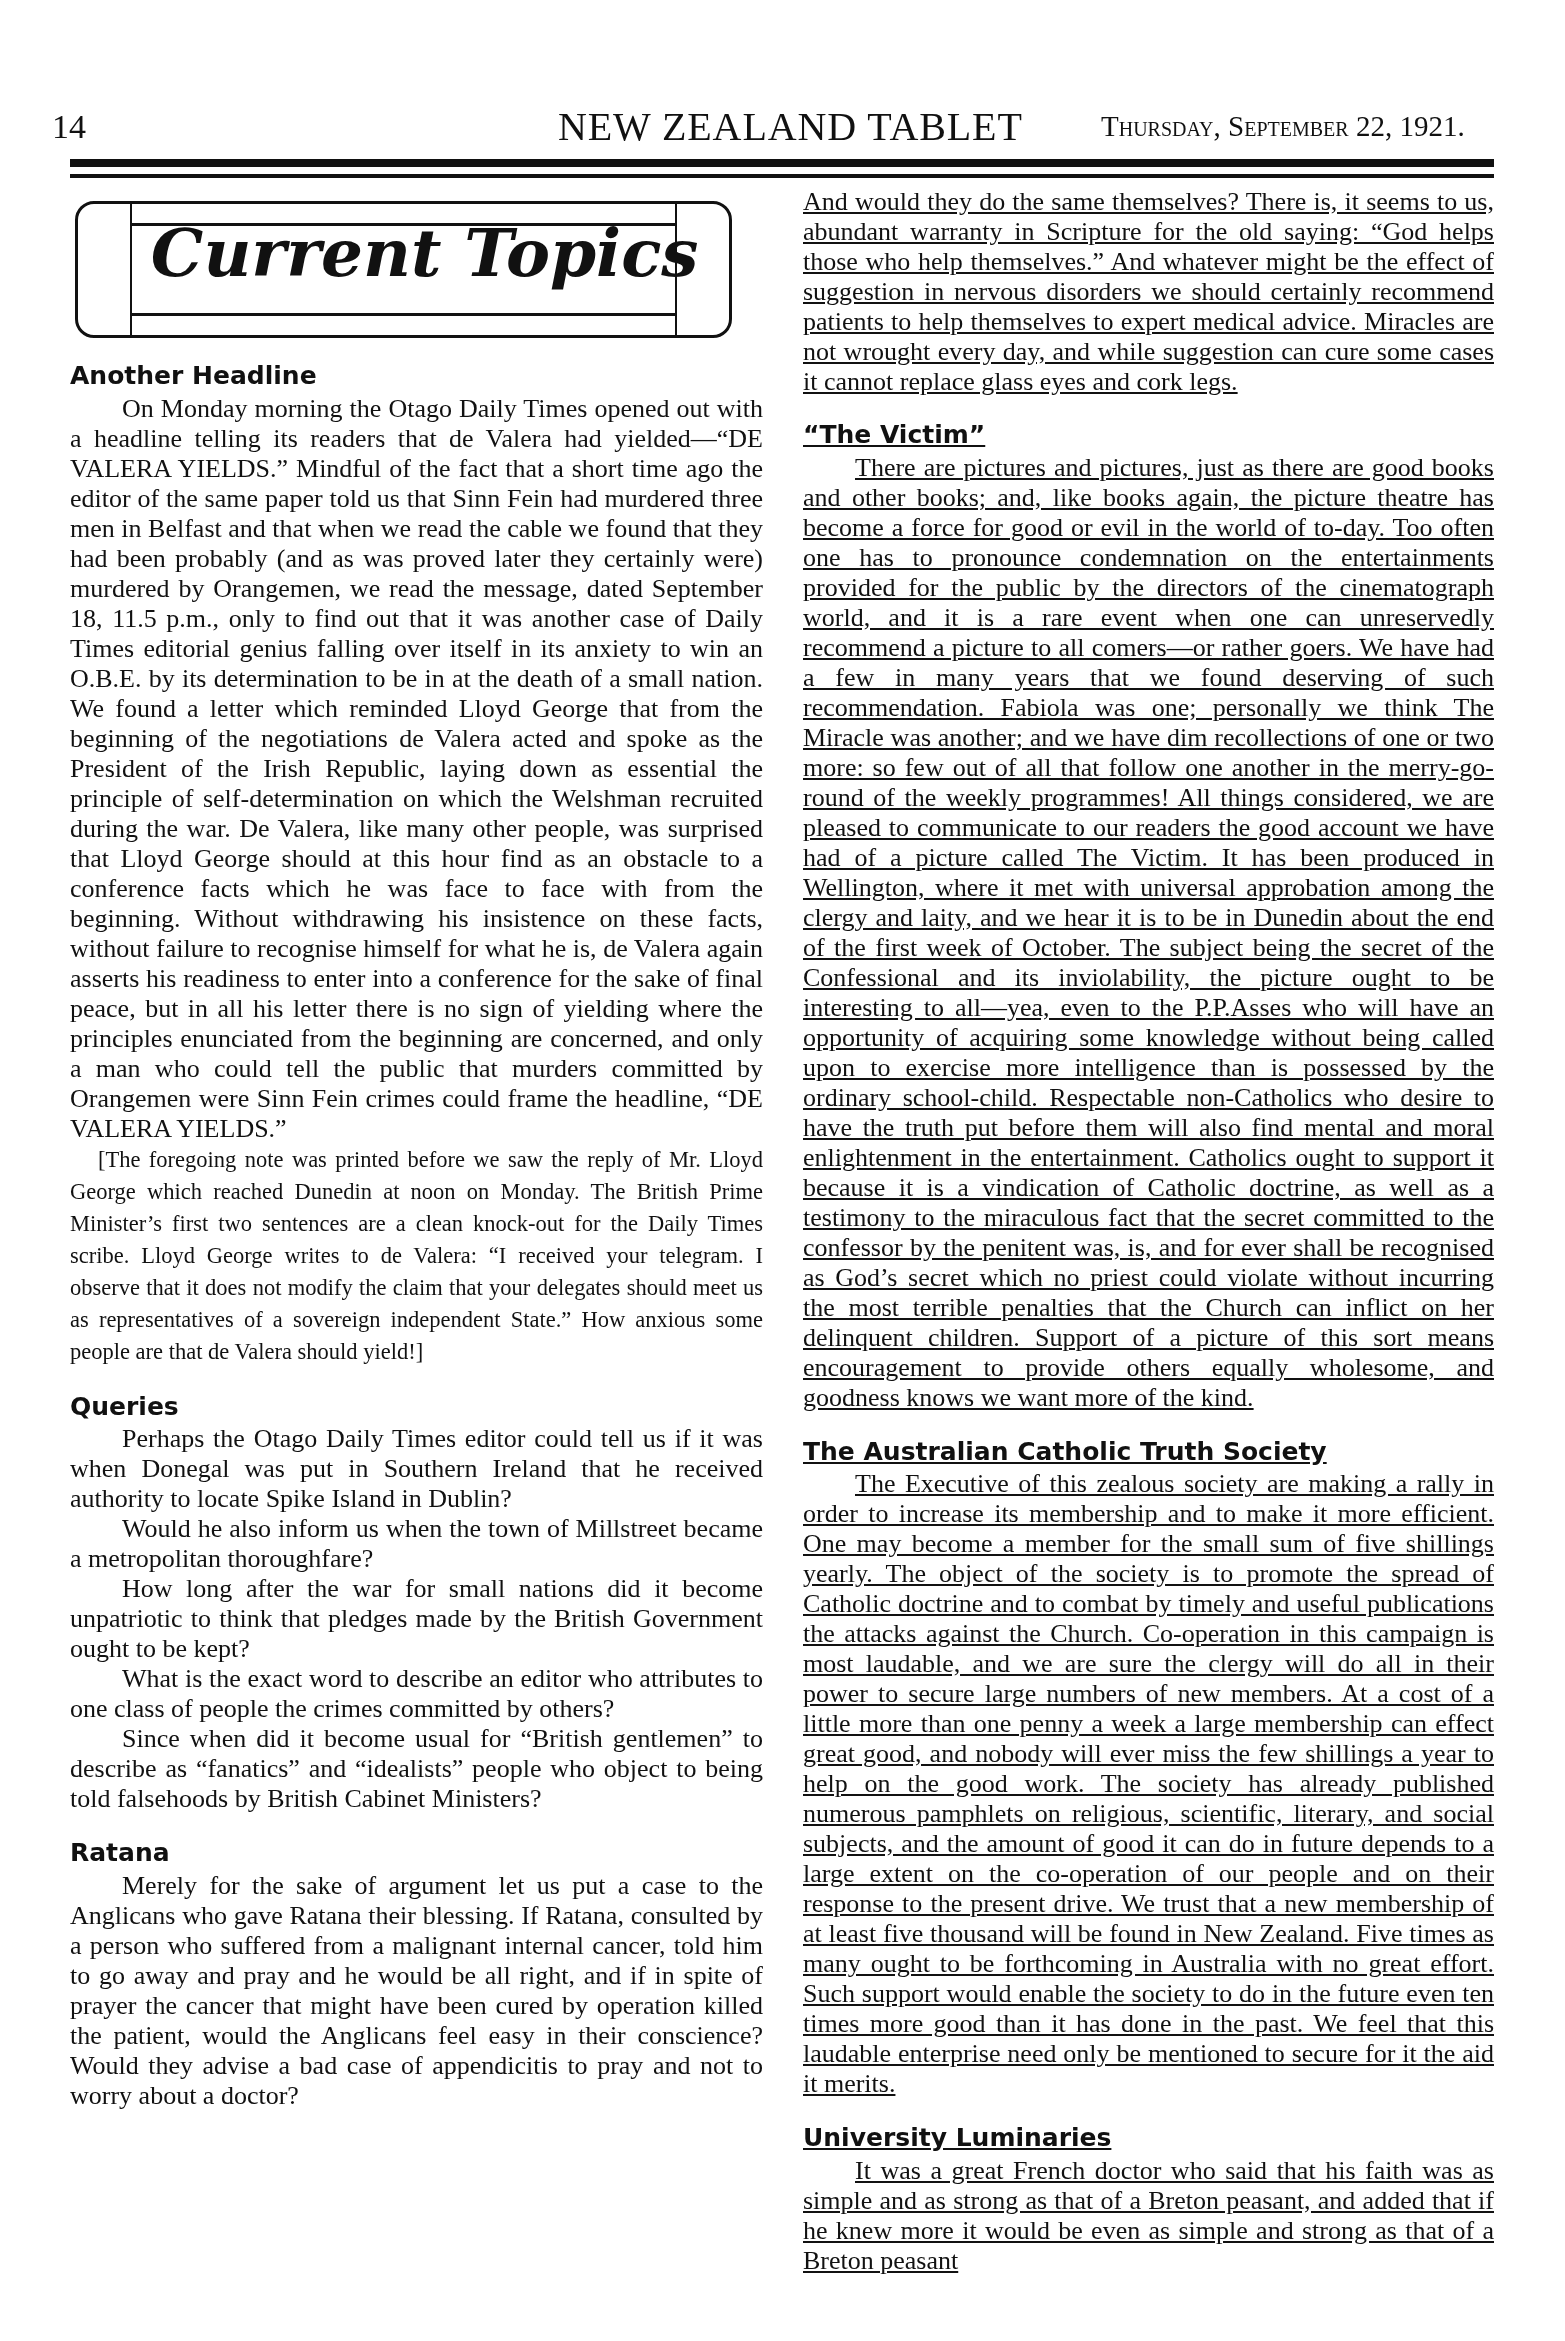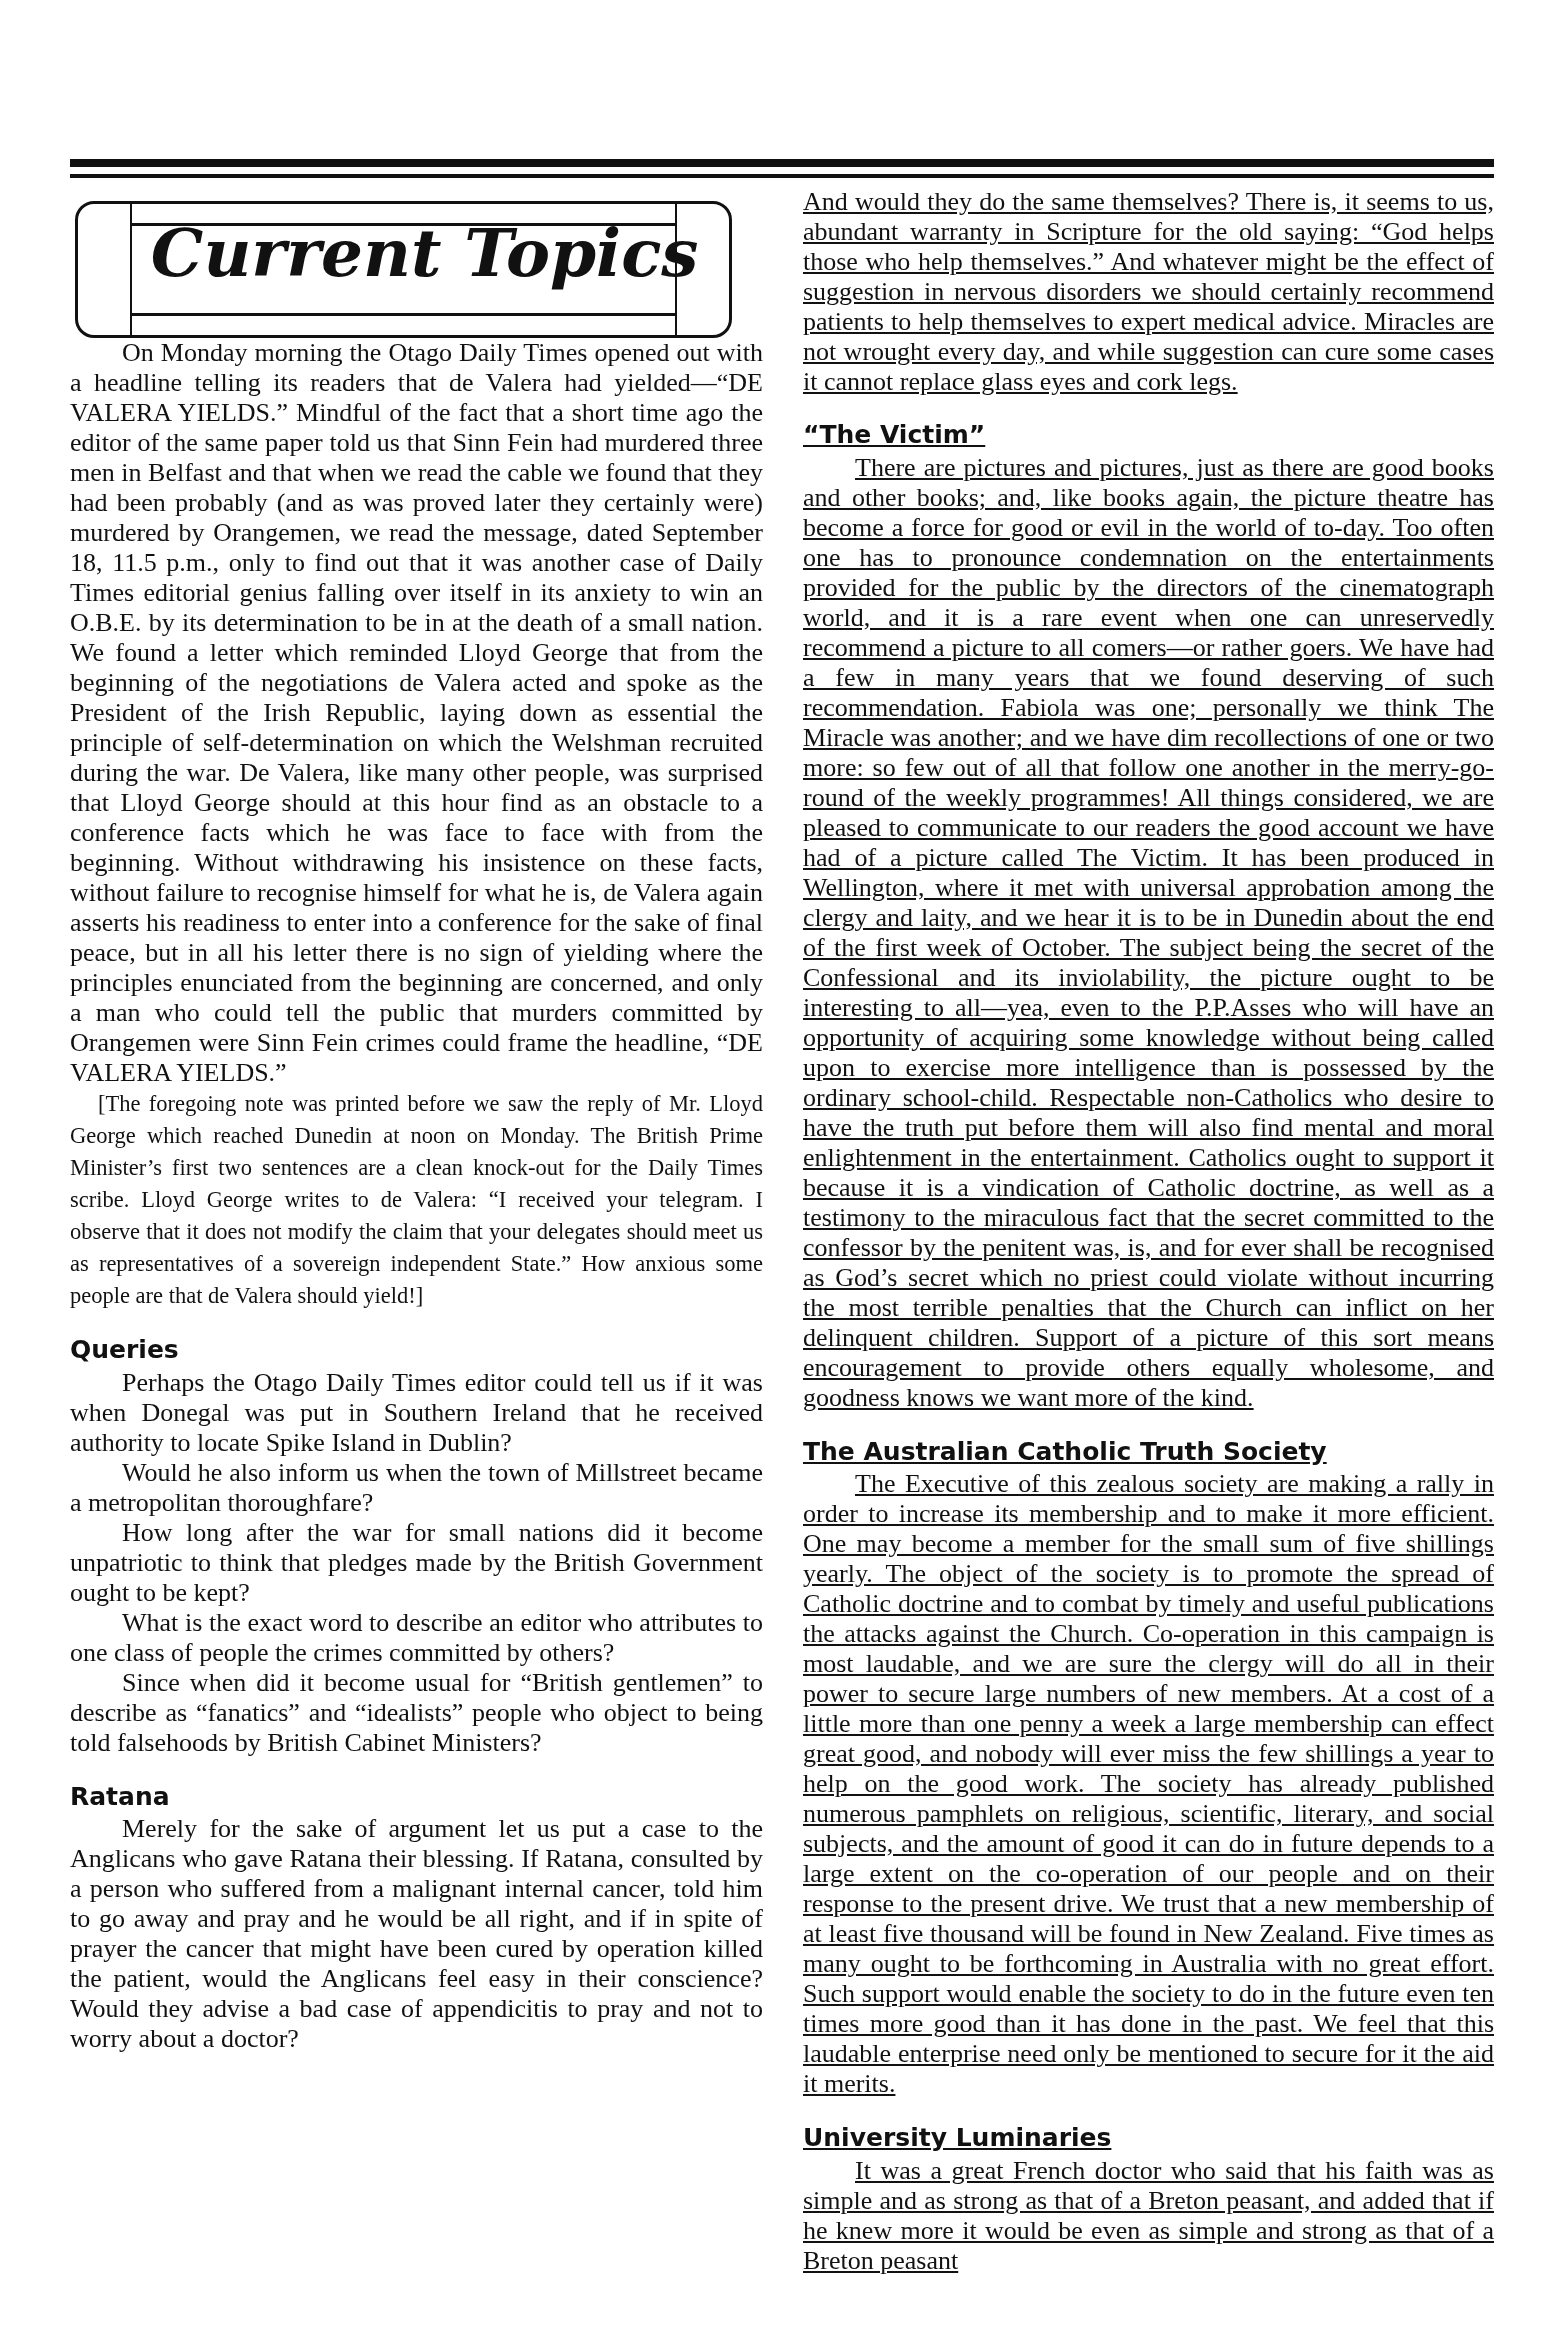--- a/index.html
+++ b/index.html
@@ -21,31 +21,37 @@
   .topics-title { position:absolute; left:0; right:0; top:34px; text-align:center; font-size:66px; font-style:italic; font-weight:bold; font-family:"DejaVu Serif",serif;padding-left:43px; }
   h2.section { font-family:"DejaVu Sans","Liberation Sans",sans-serif; font-weight:bold; font-size:25px; margin:23.4px 0 2.8px 0; text-align:left; }
   p { margin:0; text-indent:52px; }
   p.note { font-size:22.5px; line-height:32px; text-indent:28px; }
 </style>
 </head>
 <body>
 
 <div class="page">
 
+  <div class="masthead">
+    <span class="pagenum">14</span>
+    <span class="paper-title">NEW ZEALAND TABLET</span>
+    <span class="issue-date">Thursday, September 22, 1921.</span>
+  </div>
   <div class="rule-thick"></div>
   <div class="rule-thin"></div>
 
   <div class="col col-left">
     <div class="topics-box">
       <div class="topics-inner"></div>
       <div class="topics-side-l"></div>
       <div class="topics-side-r"></div>
       <div class="topics-title">Current Topics</div>
     </div>
 
+    <h2 class="section">Another Headline</h2>
     <p>On Monday morning the Otago Daily Times opened out with a headline telling its readers that de Valera had yielded—“DE VALERA YIELDS.” Mindful of the fact that a short time ago the editor of the same paper told us that Sinn Fein had murdered three men in Belfast and that when we read the cable we found that they had been probably (and as was proved later they certainly were) murdered by Orangemen, we read the message, dated September 18, 11.5 p.m., only to find out that it was another case of Daily Times editorial genius falling over itself in its anxiety to win an O.B.E. by its determination to be in at the death of a small nation. We found a letter which reminded Lloyd George that from the beginning of the negotiations de Valera acted and spoke as the President of the Irish Republic, laying down as essential the principle of self-determination on which the Welshman recruited during the war. De Valera, like many other people, was surprised that Lloyd George should at this hour find as an obstacle to a conference facts which he was face to face with from the beginning. Without withdrawing his insistence on these facts, without failure to recognise himself for what he is, de Valera again asserts his readiness to enter into a conference for the sake of final peace, but in all his letter there is no sign of yielding where the principles enunciated from the beginning are concerned, and only a man who could tell the public that murders committed by Orangemen were Sinn Fein crimes could frame the headline, “DE VALERA YIELDS.”</p>
     <p class="note">[The foregoing note was printed before we saw the reply of Mr. Lloyd George which reached Dunedin at noon on Monday. The British Prime Minister’s first two sentences are a clean knock-out for the Daily Times scribe. Lloyd George writes to de Valera: “I received your telegram. I observe that it does not modify the claim that your delegates should meet us as representatives of a sovereign independent State.” How anxious some people are that de Valera should yield!]</p>
 
     <h2 class="section">Queries</h2>
     <p>Perhaps the Otago Daily Times editor could tell us if it was when Donegal was put in Southern Ireland that he received authority to locate Spike Island in Dublin?</p>
     <p>Would he also inform us when the town of Millstreet became a metropolitan thoroughfare?</p>
     <p>How long after the war for small nations did it become unpatriotic to think that pledges made by the British Government ought to be kept?</p>
     <p>What is the exact word to describe an editor who attributes to one class of people the crimes committed by others?</p>
     <p>Since when did it become usual for “British gentlemen” to describe as “fanatics” and “idealists” people who object to being told falsehoods by British Cabinet Ministers?</p>
 

